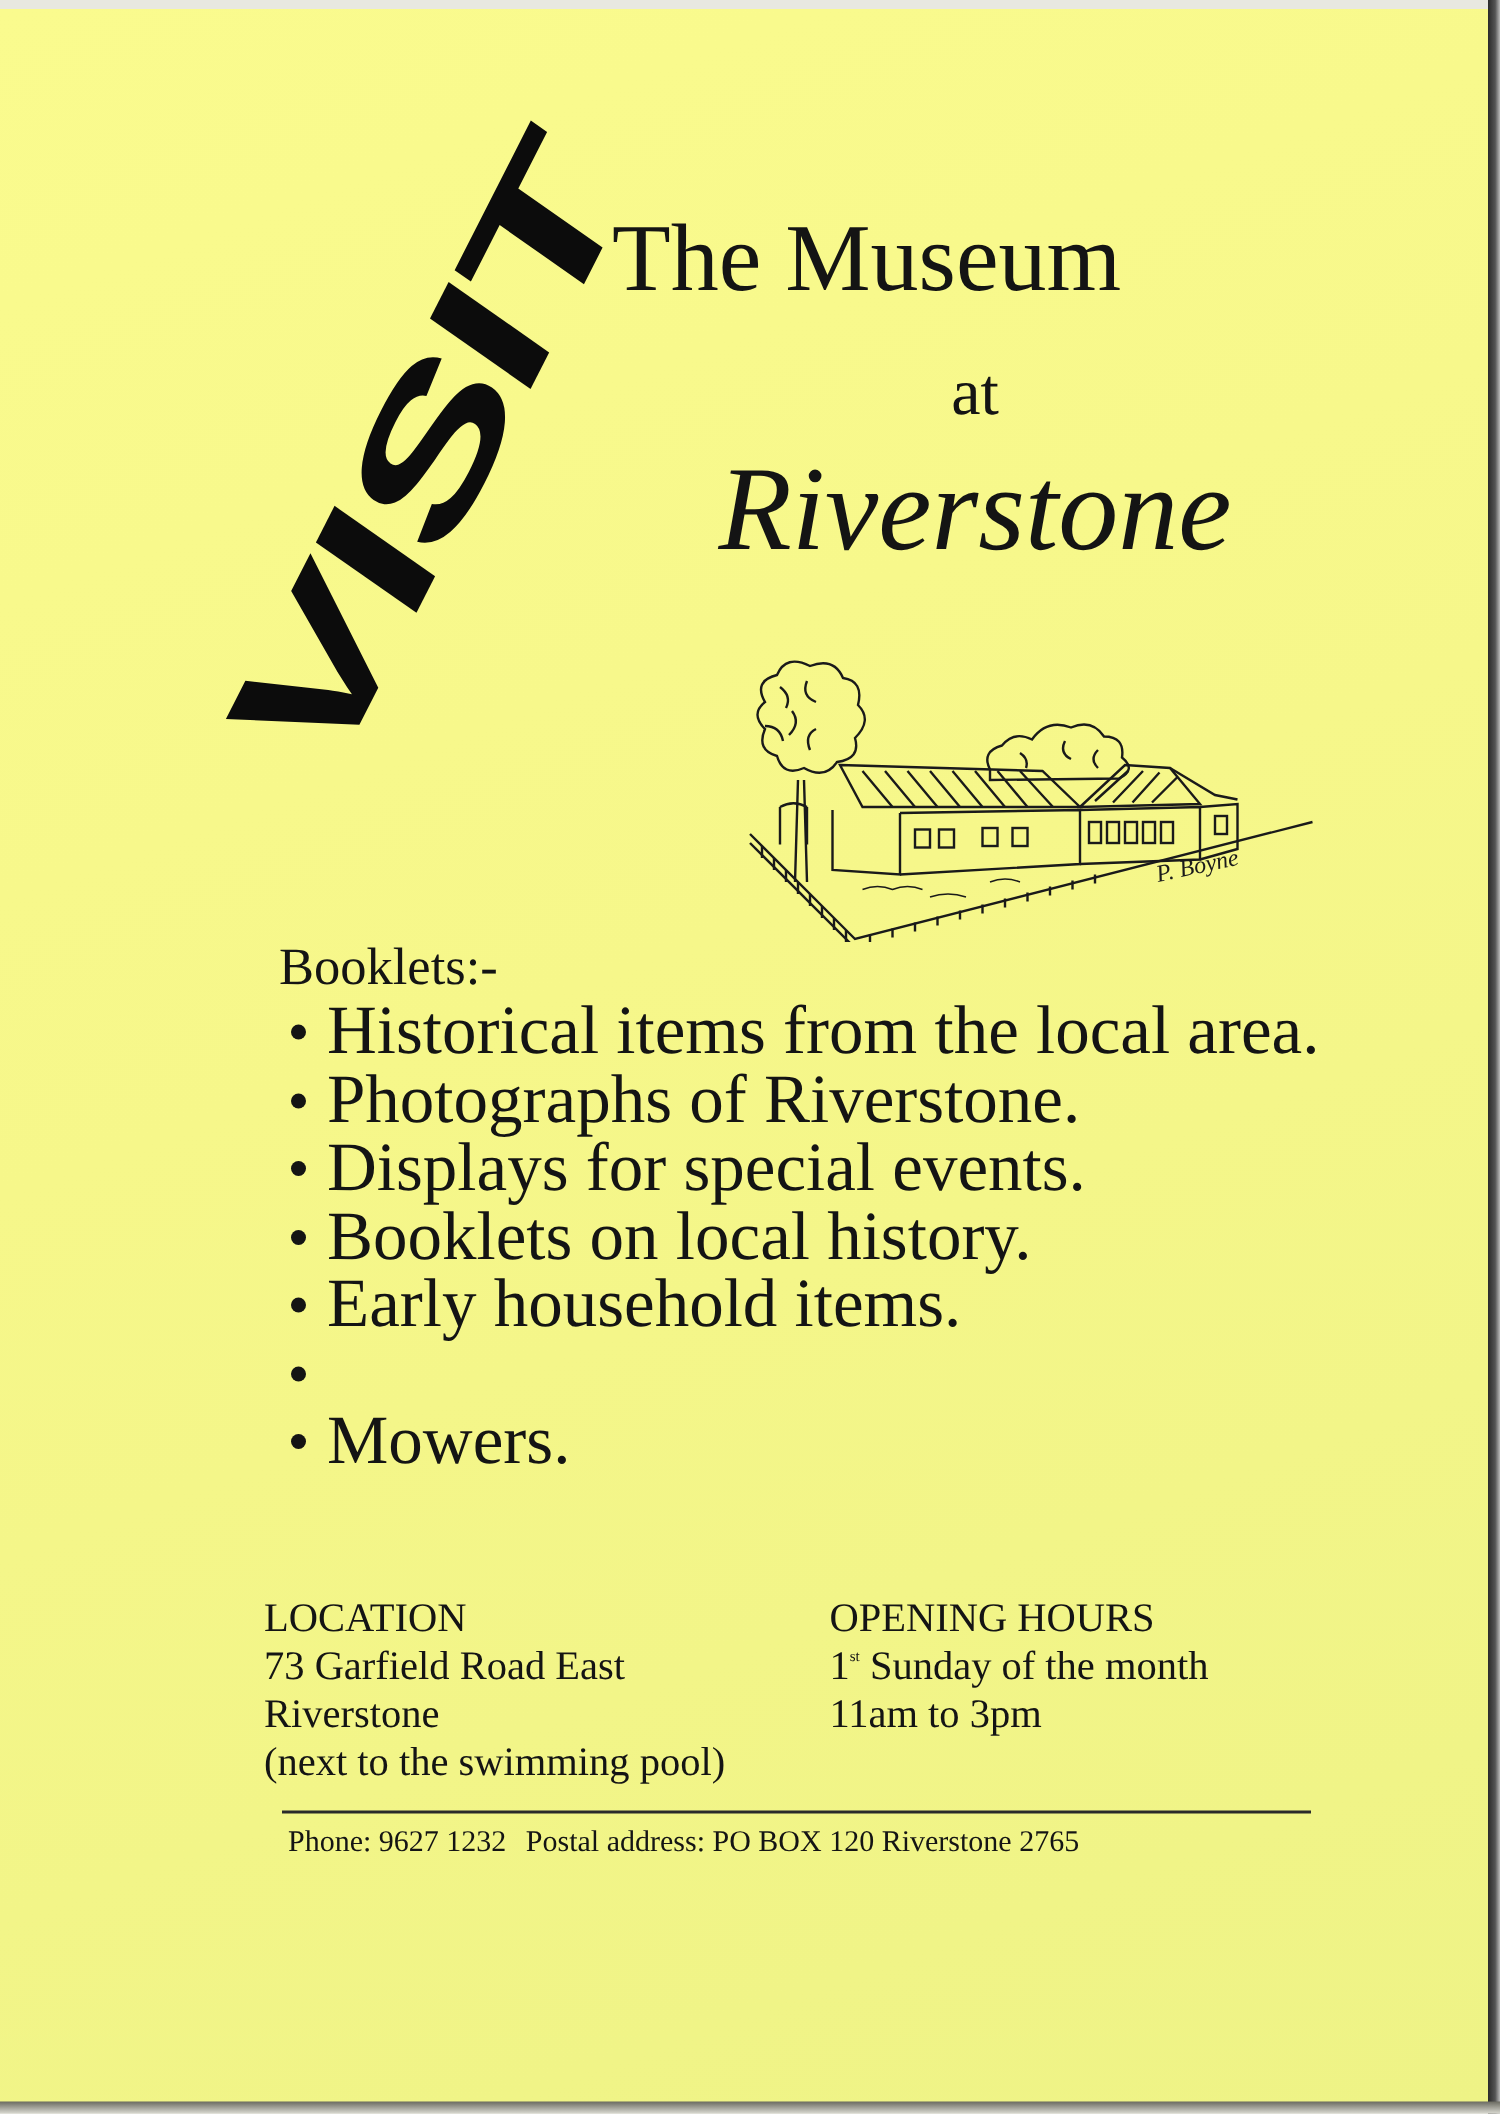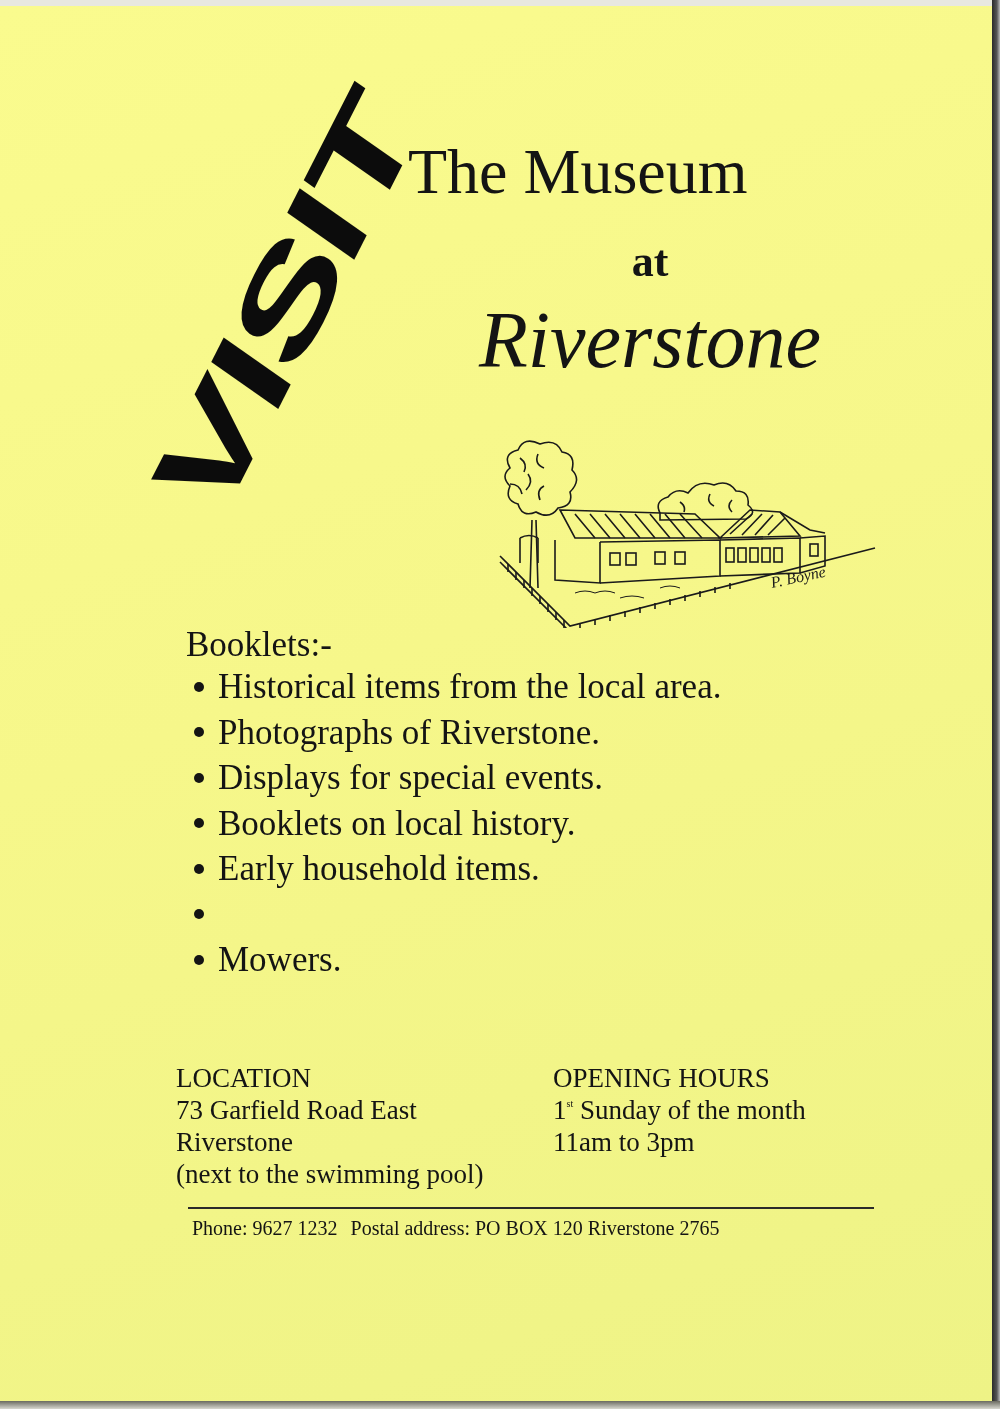--- a/index.html
+++ b/index.html
@@ -32,33 +32,33 @@
     white-space: nowrap;
   }
   .visit-wrap { position: absolute; left: 135px; top: 470px; width: 0; height: 0; }
   .visit-wrap .visit { left: 0; top: 0; }
   .title {
     position: absolute; left: 408px; top: 140px; width: 500px; 
     font-size: 64px; line-height: 1;
   }
   .at {
     position: absolute; left: 400px; top: 240px; width: 500px; text-align: center;
-    font-size: 44px; line-height: 1; font-weight: bold;
+    font-size: 44px; line-height: 1;
   }
   .place {
     position: absolute; left: 400px; top: 300px; width: 500px; text-align: center;
     font-size: 80px; font-style: italic; line-height: 1;
   }
   .illustration { position: absolute; left: 480px; top: 438px; width: 400px; height: 190px; }
   .featuring {
     position: absolute; left: 186px; top: 624px; font-size: 35px; line-height: 1.2;
   }
   ul.features {
     position: absolute; left: 186px; top: 664px; margin: 0; padding: 0; list-style: none;
-    font-size: 35px;
+    font-size: 46px;
   }
   ul.features li { height: 45.5px; line-height: 45.5px; white-space: nowrap; }
   ul.features .bullet {
     display: inline-block; width: 10px; height: 10px; border-radius: 50%;
     background: #141414; margin: 0 14px 6px 8px; vertical-align: middle;
   }
   .info-col { position: absolute; top: 1062px; font-size: 27px; line-height: 32px; }
   .info-col div { white-space: nowrap; }
   .col-location { left: 176px; }
   .col-hours { left: 553px; }

